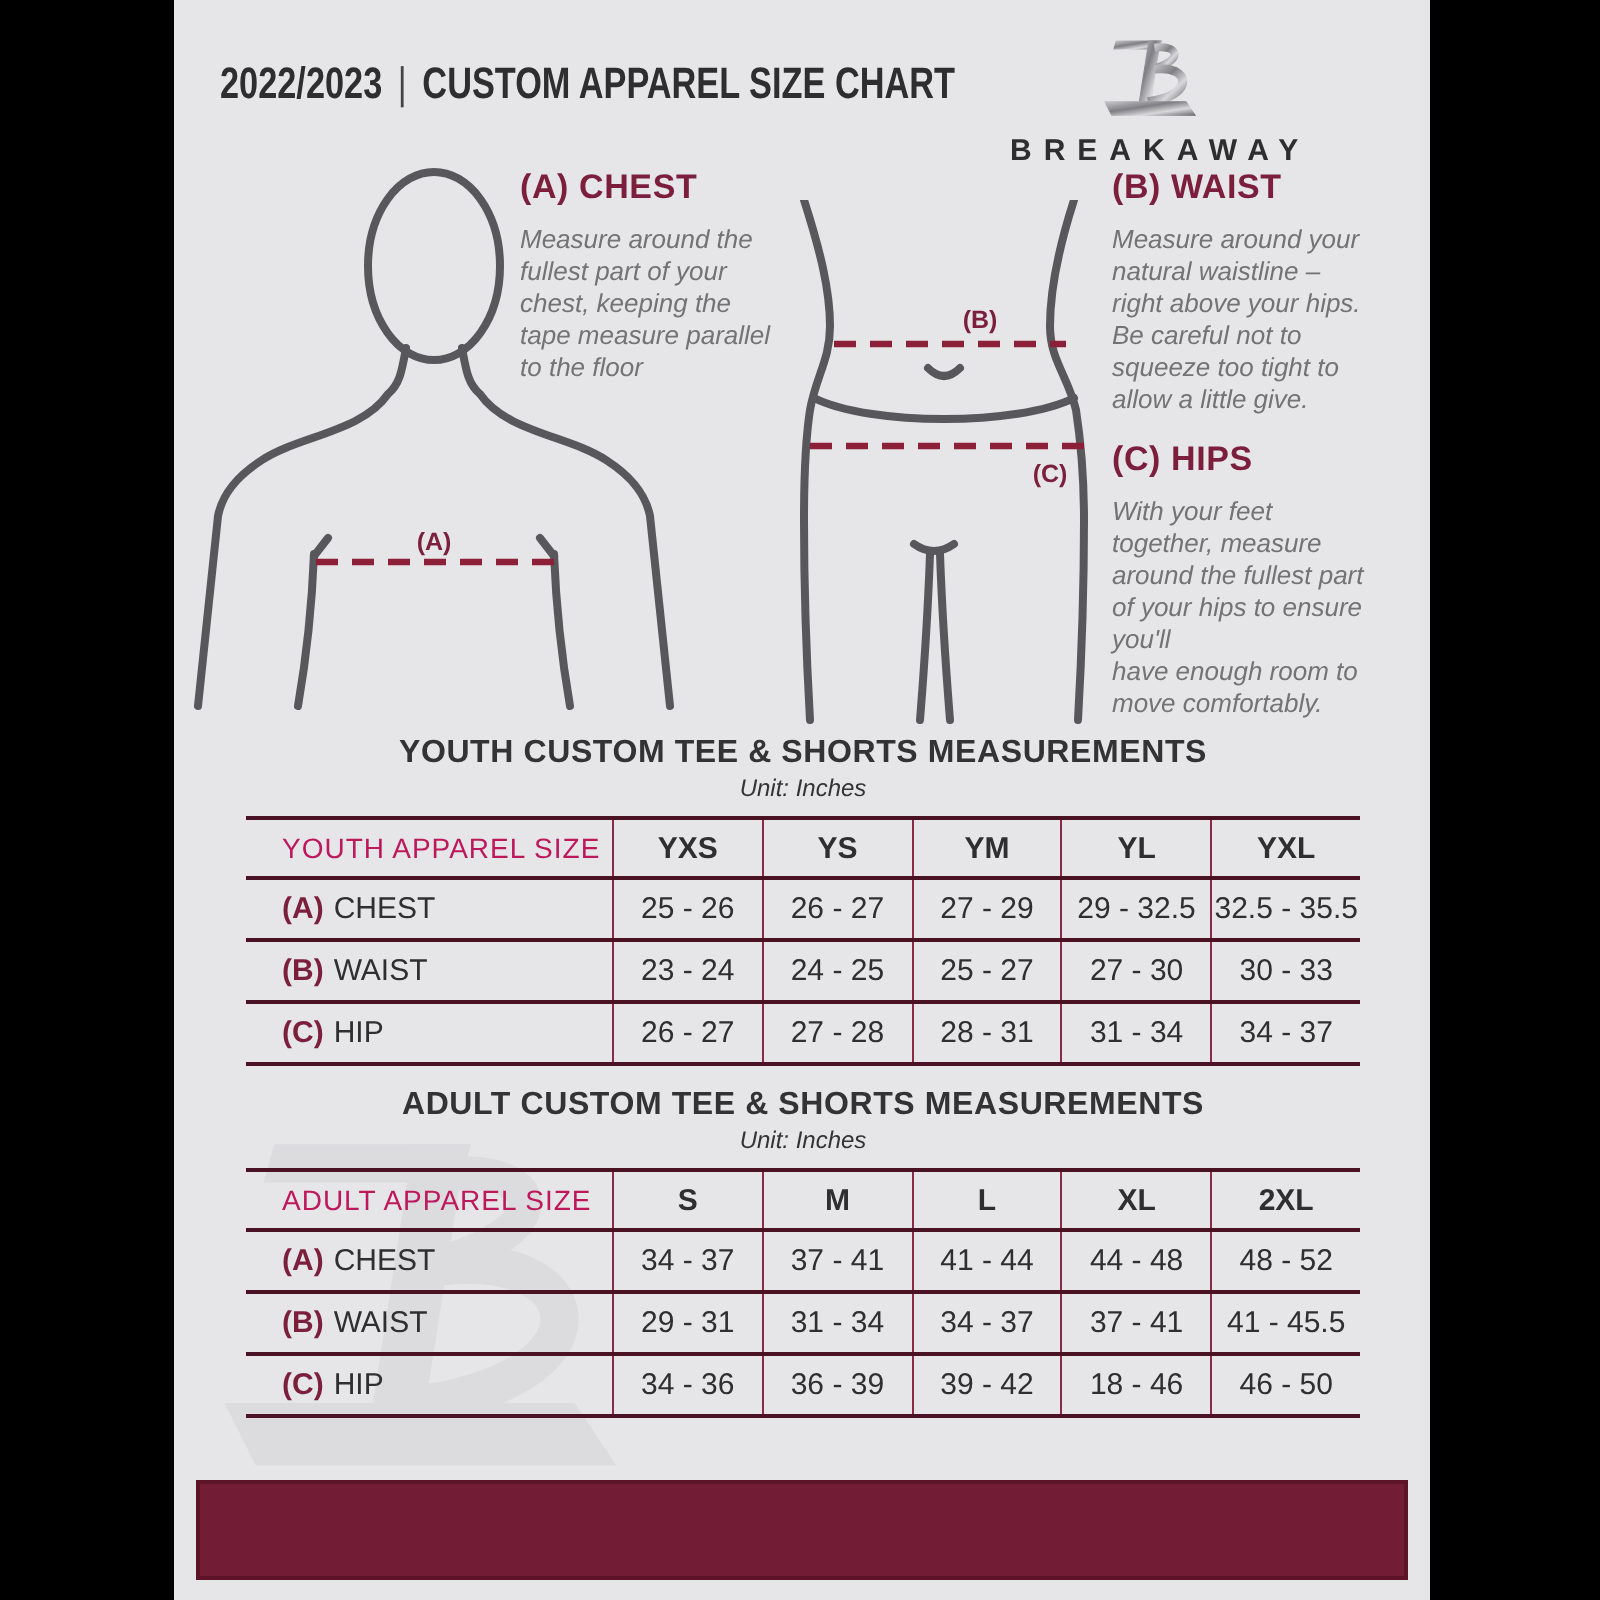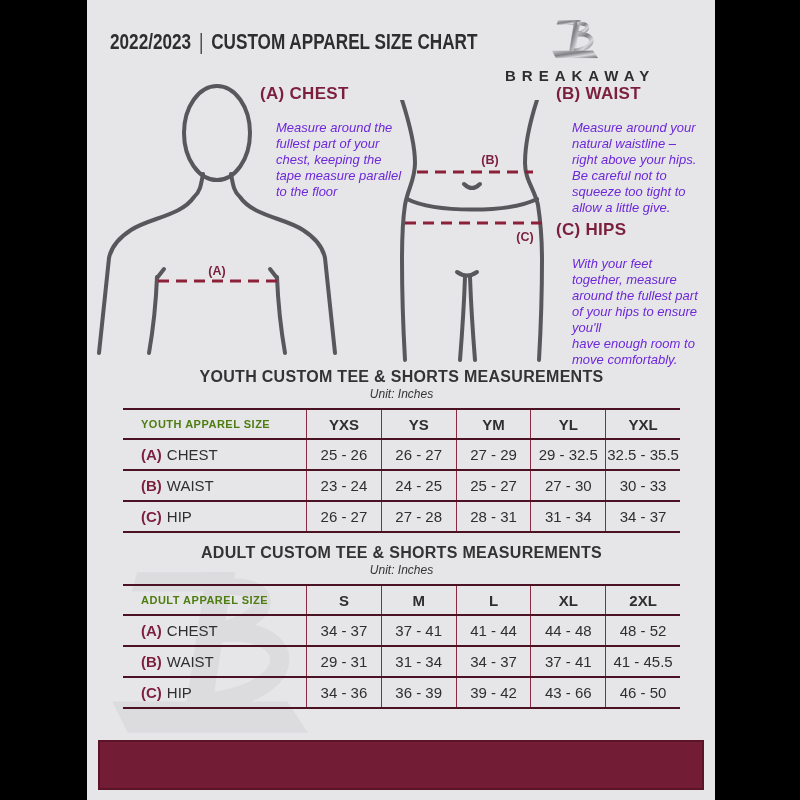--- a/index.html
+++ b/index.html
@@ -15,21 +15,21 @@
   .hdr-title{position:absolute;left:23px;top:29px;white-space:nowrap;color:#2e2e30;
              font-weight:bold;font-size:22px;}
   .hdr-title .squeeze{display:inline-block;transform:scaleX(.78);transform-origin:left center;white-space:nowrap;}
   .hdr-title .sep{padding:0 10px;font-weight:normal;color:#444;}
   .brand{position:absolute;left:408px;top:16px;display:flex;align-items:center;flex-direction:column;}
   .brand-name{margin-left:10px;font-size:15px;font-weight:bold;letter-spacing:6px;color:#2e2e30;margin-top:6px;}
 
   
   .instr{position:absolute;width:160px;}
   .instr h3{margin:0 0 8px 0;font-size:17px;font-weight:bold;color:#7b1f3d;letter-spacing:.3px;}
-  .instr p{margin:16px;font-size:13px;line-height:16px;font-style:italic;color:#6d28d9;white-space:pre-line;}
+  .instr p{margin:0;font-size:13px;line-height:16px;font-style:italic;color:#737373;white-space:pre-line;}
   .instr-chest{left:173px;top:84px;}
   .instr-waist{left:469px;top:84px;}
   .instr-hips{left:469px;top:220px;}
 
   
   .fig{position:absolute;}
   .fig-upper{left:6px;top:80px;}
   .fig-lower{left:303px;top:100px;}
   .fig path, .fig ellipse{fill:none;stroke:#58585c;stroke-width:4;stroke-linecap:round;}
   .fig .dash{stroke:#8b2038;stroke-width:3.2;stroke-dasharray:11 7;stroke-linecap:butt;}
@@ -43,21 +43,21 @@
   .tbl-youth{top:368px;}
   .tbl-adult{top:544px;}
   .tbl-title{text-align:center;font-size:16px;font-weight:bold;color:#333336;letter-spacing:.3px;margin:0;}
   .tbl-unit{text-align:center;font-size:12px;font-style:italic;color:#333336;margin:1px 0 7px 0;}
   .sz-table{border-top:2px solid #4a1222;}
   .sz-row{display:grid;grid-template-columns:183px repeat(5,1fr);border-bottom:2px solid #4a1222;}
   .sz-row>div{display:flex;align-items:center;justify-content:center;height:29px;
               font-size:15px;color:#2f2f31;border-left:1.5px solid #8a2a45;}
   .sz-row>div:first-child{border-left:none;justify-content:flex-start;padding-left:18px;}
   .sz-row.hdr>div{height:28px;font-weight:bold;}
-  .sz-row.hdr>div:first-child{font-weight:bold;font-size:11px;letter-spacing:.5px;color:#4d7c0f;}
+  .sz-row.hdr>div:first-child{font-weight:normal;font-size:14px;letter-spacing:.5px;color:#be185d;}
   .row-prefix{color:#7b1f3d;font-weight:bold;margin-right:5px;}
 
   
   .footer-bar{position:absolute;left:11px;top:740px;width:606px;height:50px;
               background:#721d35;border:2px solid #5c1528;box-sizing:border-box;z-index:2;}
 </style>
 </head>
 <body>
 
 <div class="stage">
@@ -235,21 +235,21 @@
           <div>41 - 45.5</div>
         </div>
         <div class="sz-row">
           <div>
             <span class="row-prefix">(C)</span>
             <span>HIP</span>
           </div>
           <div>34 - 36</div>
           <div>36 - 39</div>
           <div>39 - 42</div>
-          <div>43 - 66</div>
+          <div>18 - 46</div>
           <div>46 - 50</div>
         </div>
       </div>
     </div>
 
     <div class="footer-bar"></div>
 
   </div>
 </div>
 

